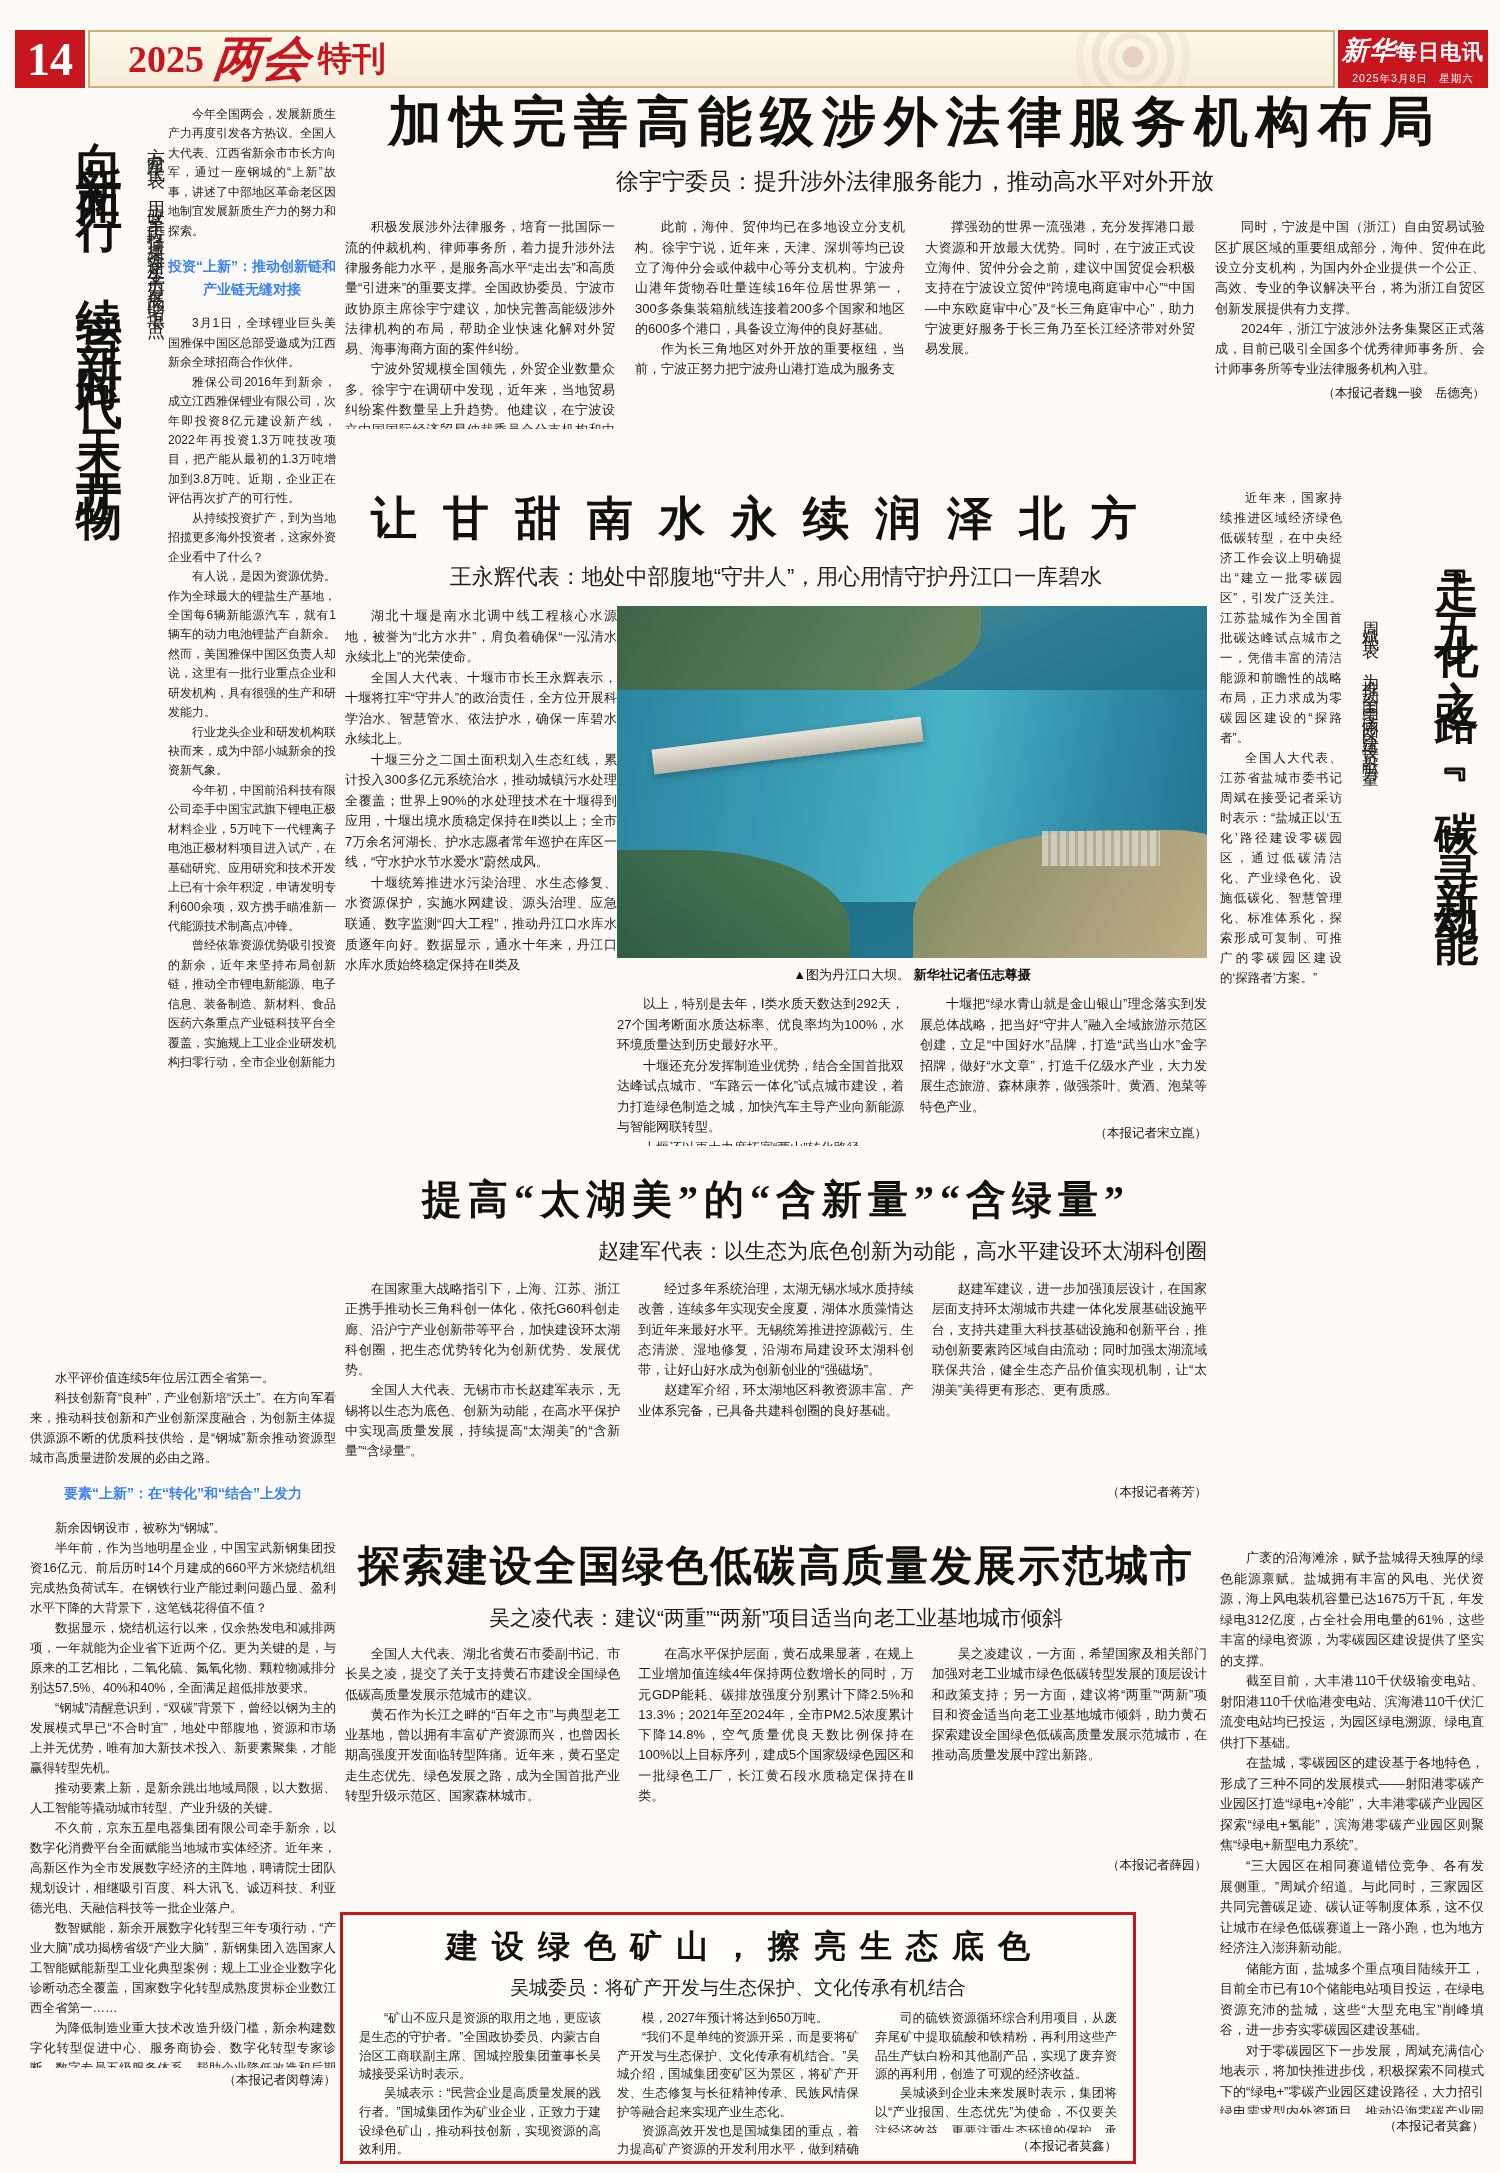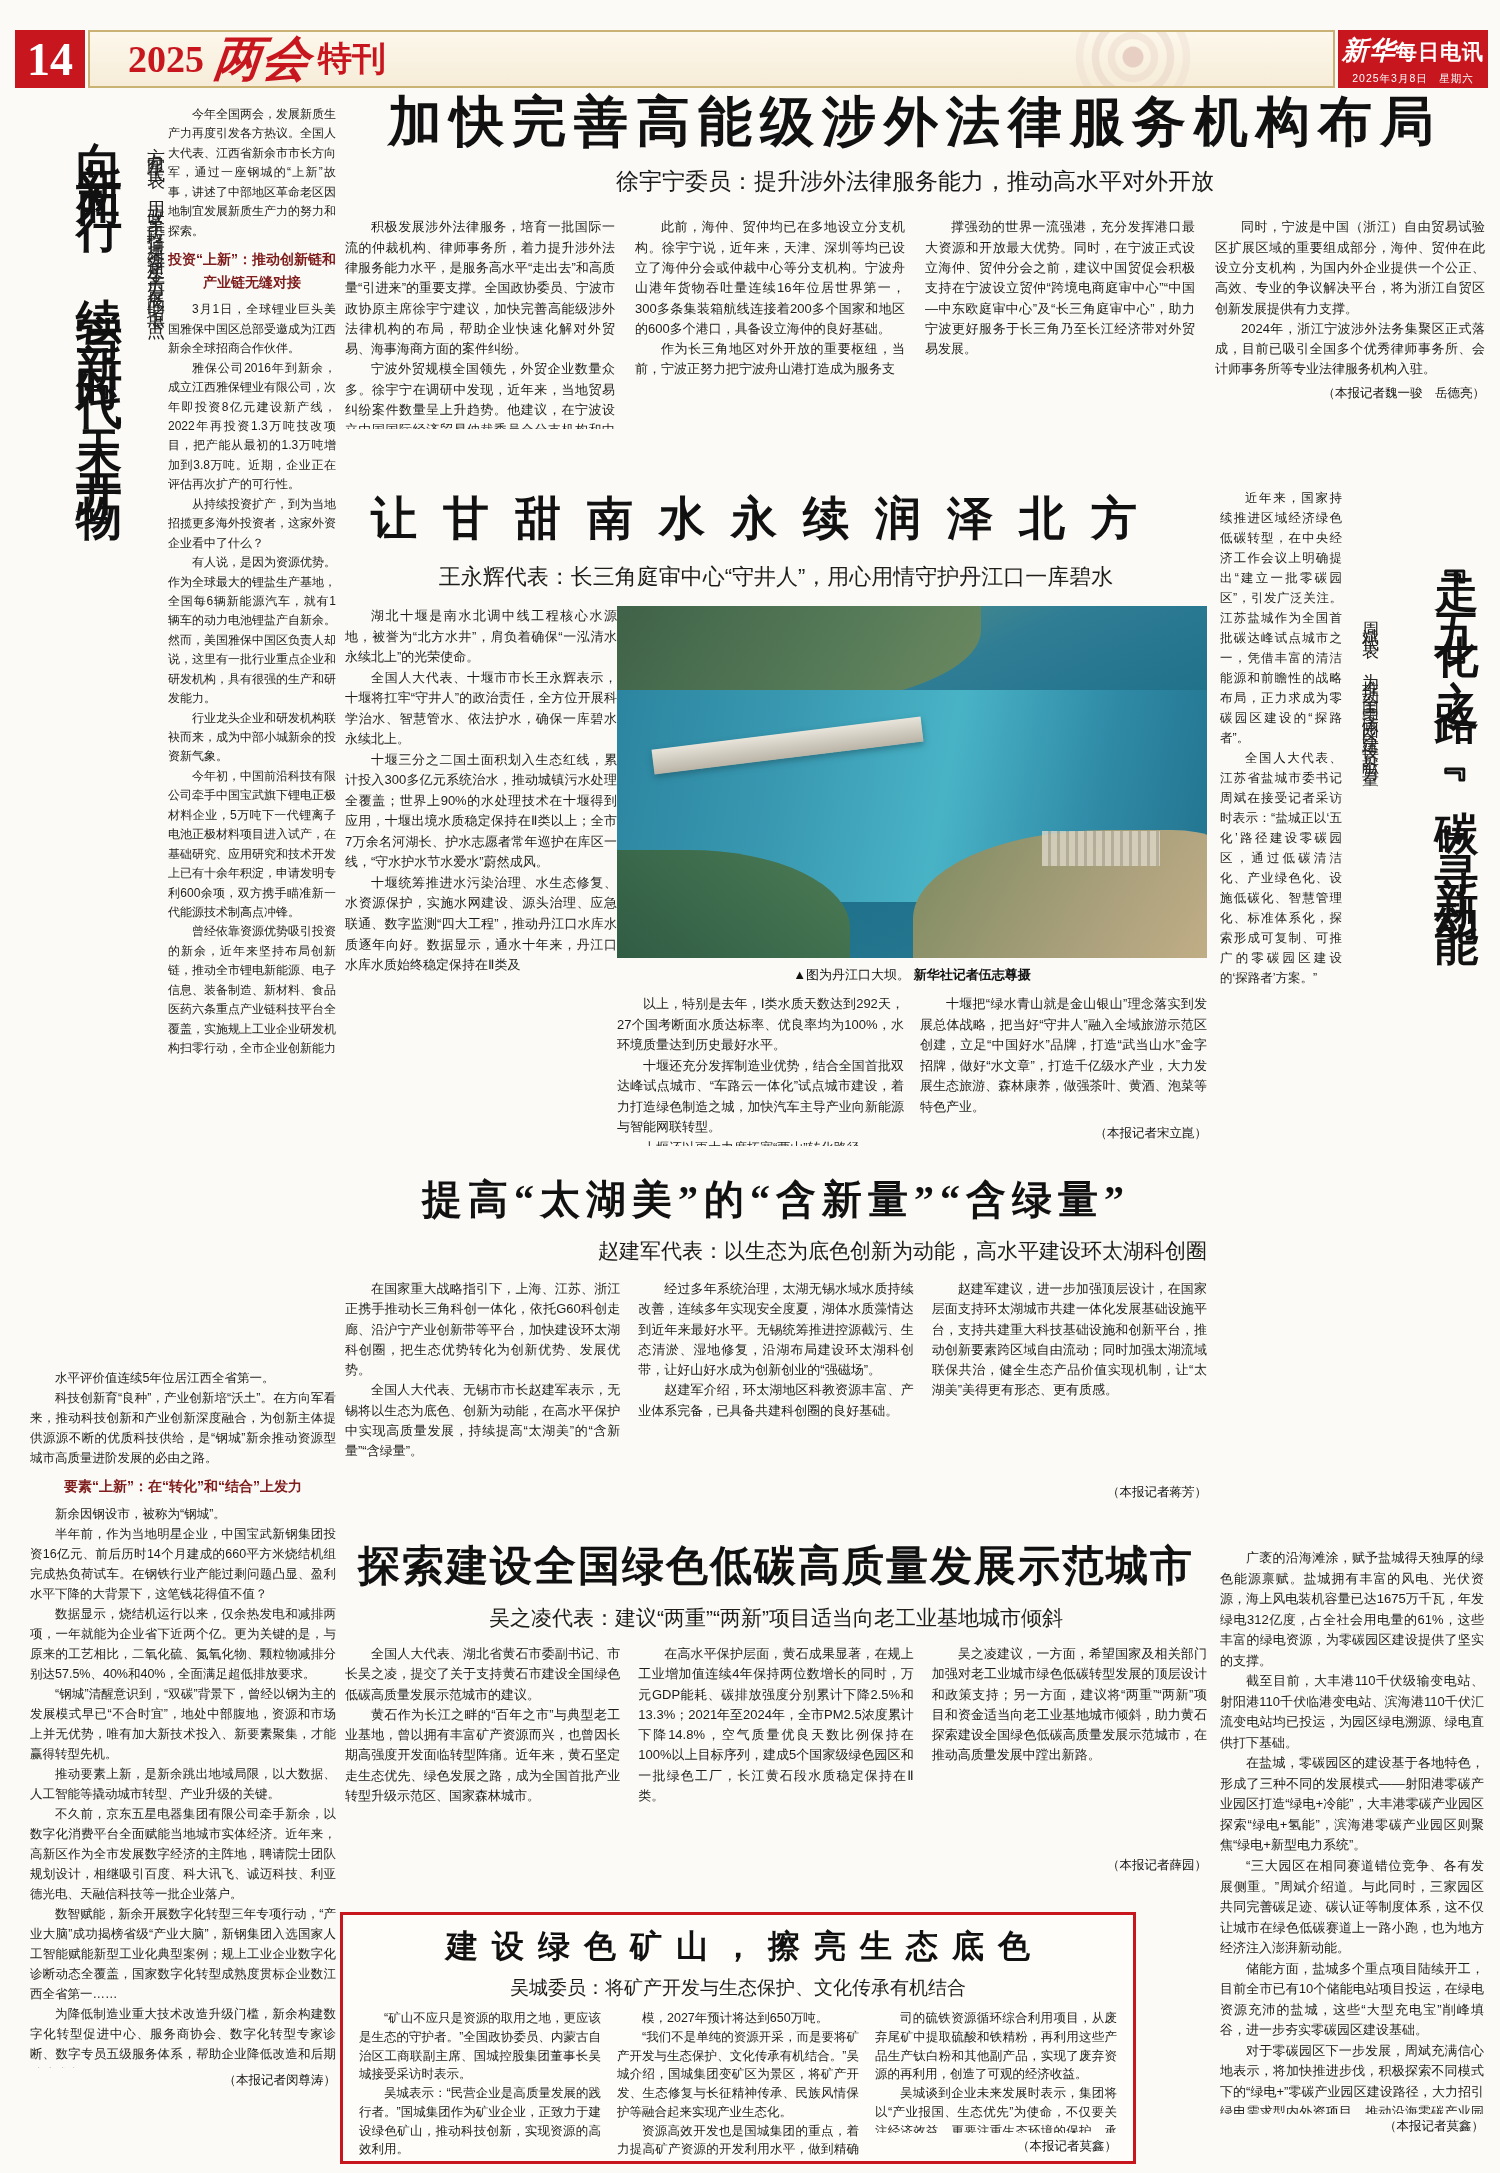--- a/index.html
+++ b/index.html
@@ -17,21 +17,21 @@
   .banner .sf{color:#c8161e;font-weight:900;font-size:34px;margin-left:8px;}
   .ripple{position:absolute;right:90px;top:-30px;width:220px;height:110px;border-radius:50%;
           background:radial-gradient(circle,#e8cfc4 0 8%,transparent 9%,transparent 14%,#e3cabe55 15% 20%,transparent 21%,
           transparent 27%,#dcc3b855 28% 33%,transparent 34%,transparent 40%,#e8d5c955 41% 46%,transparent 47%);}
   .mast{width:150px;background:#c8161e;color:#fff;display:flex;flex-direction:column;align-items:center;justify-content:center;}
   .mast .logo{font-family:"Liberation Serif",serif;font-weight:900;font-size:21px;letter-spacing:1px;}
   .mast .logo .xh{font-size:26px;font-style:italic;}
   .mast .dt{font-size:10.5px;margin-top:4px;letter-spacing:1px;}
   
   .para{margin:0;text-indent:2em;text-align:justify;}
-  .subhead{margin:7px 0;font-weight:bold;text-align:center;text-indent:0;color:#7f1d1d;}
+  .subhead{margin:14px 0;font-weight:bold;text-align:center;text-indent:0;color:#3b82f6;}
   .byline{text-align:right;font-size:12.5px;margin-top:4px;color:#111;}
   .cols{display:flex;}
   .cols>div{flex:1;overflow:hidden;}
   .h-serif{font-family:"Liberation Serif",serif;font-weight:900;color:#111;}
   
   .leftart{position:absolute;left:30px;top:105px;width:306px;height:2050px;overflow:hidden;}
   .leftart .toprow{display:flex;height:1255px;overflow:hidden;}
   .vhead{writing-mode:vertical-rl;font-size:46px;letter-spacing:22px;line-height:1.0;width:92px;
          font-family:"Liberation Serif",serif;font-weight:900;color:#111;}
   .vsub{writing-mode:vertical-rl;font-size:18px;letter-spacing:6px;width:46px;color:#222;padding-top:28px;}
@@ -166,21 +166,21 @@
           <p class="para">同时，宁波是中国（浙江）自由贸易试验区扩展区域的重要组成部分，海仲、贸仲在此设立分支机构，为国内外企业提供一个公正、高效、专业的争议解决平台，将为浙江自贸区创新发展提供有力支撑。</p>
           <p class="para">2024年，浙江宁波涉外法务集聚区正式落成，目前已吸引全国多个优秀律师事务所、会计师事务所等专业法律服务机构入驻。</p>
         </div>
       <div class="byline">（本报记者魏一骏　岳德亮）</div>
     </div>
   </div>
 </div>
 
 <div class="water">
   <h1 class="h-serif">让甘甜南水永续润泽北方</h1>
-  <div class="sub">王永辉代表：长三角庭审中心“守井人”，用心用情守护丹江口一库碧水</div>
+  <div class="sub">王永辉代表：地处中部腹地“守井人”，用心用情守护丹江口一库碧水</div>
   <div class="content">
     <div class="wcol1">
         <p class="para">湖北十堰是南水北调中线工程核心水源地，被誉为“北方水井”，肩负着确保“一泓清水永续北上”的光荣使命。</p>
         <p class="para">全国人大代表、十堰市市长王永辉表示，十堰将扛牢“守井人”的政治责任，全方位开展科学治水、智慧管水、依法护水，确保一库碧水永续北上。</p>
         <p class="para">十堰三分之二国土面积划入生态红线，累计投入300多亿元系统治水，推动城镇污水处理全覆盖；世界上90%的水处理技术在十堰得到应用，十堰出境水质稳定保持在Ⅱ类以上；全市7万余名河湖长、护水志愿者常年巡护在库区一线，“守水护水节水爱水”蔚然成风。</p>
         <p class="para">十堰统筹推进水污染治理、水生态修复、水资源保护，实施水网建设、源头治理、应急联通、数字监测“四大工程”，推动丹江口水库水质逐年向好。数据显示，通水十年来，丹江口水库水质始终稳定保持在Ⅱ类及</p>
       </div>
     <div class="wright">
       <div class="photo">
         <div class="ph-hill"></div>

